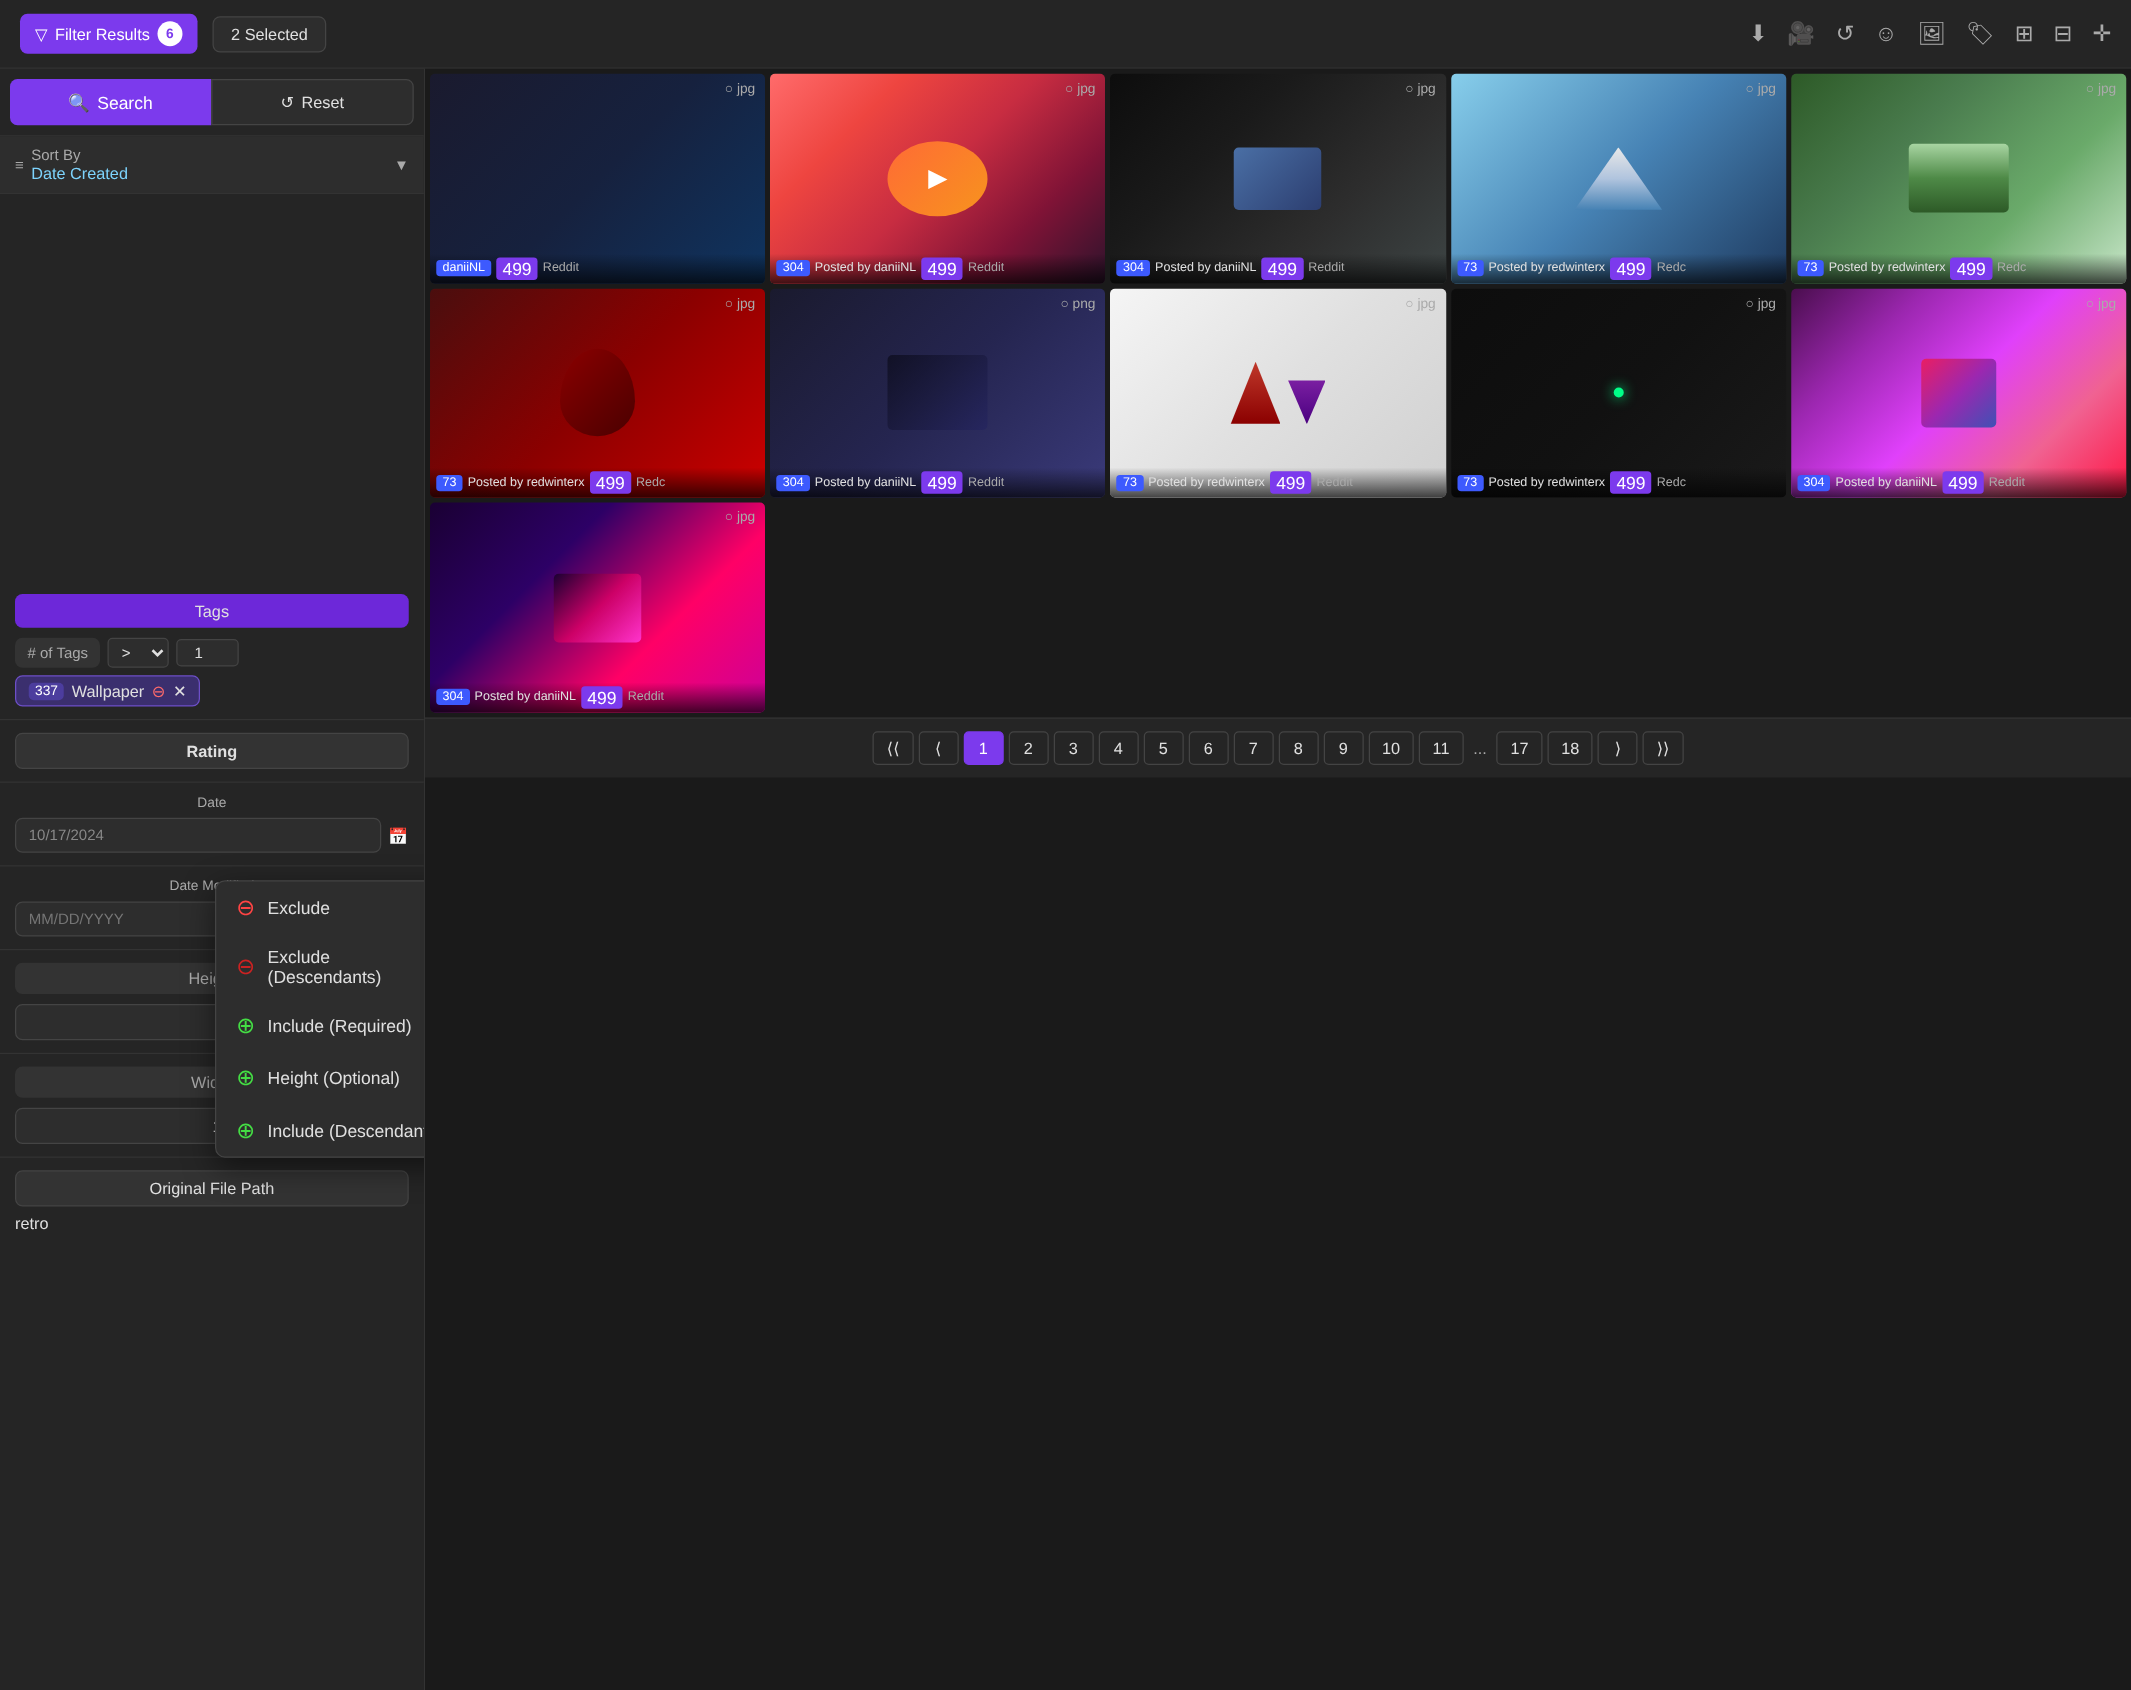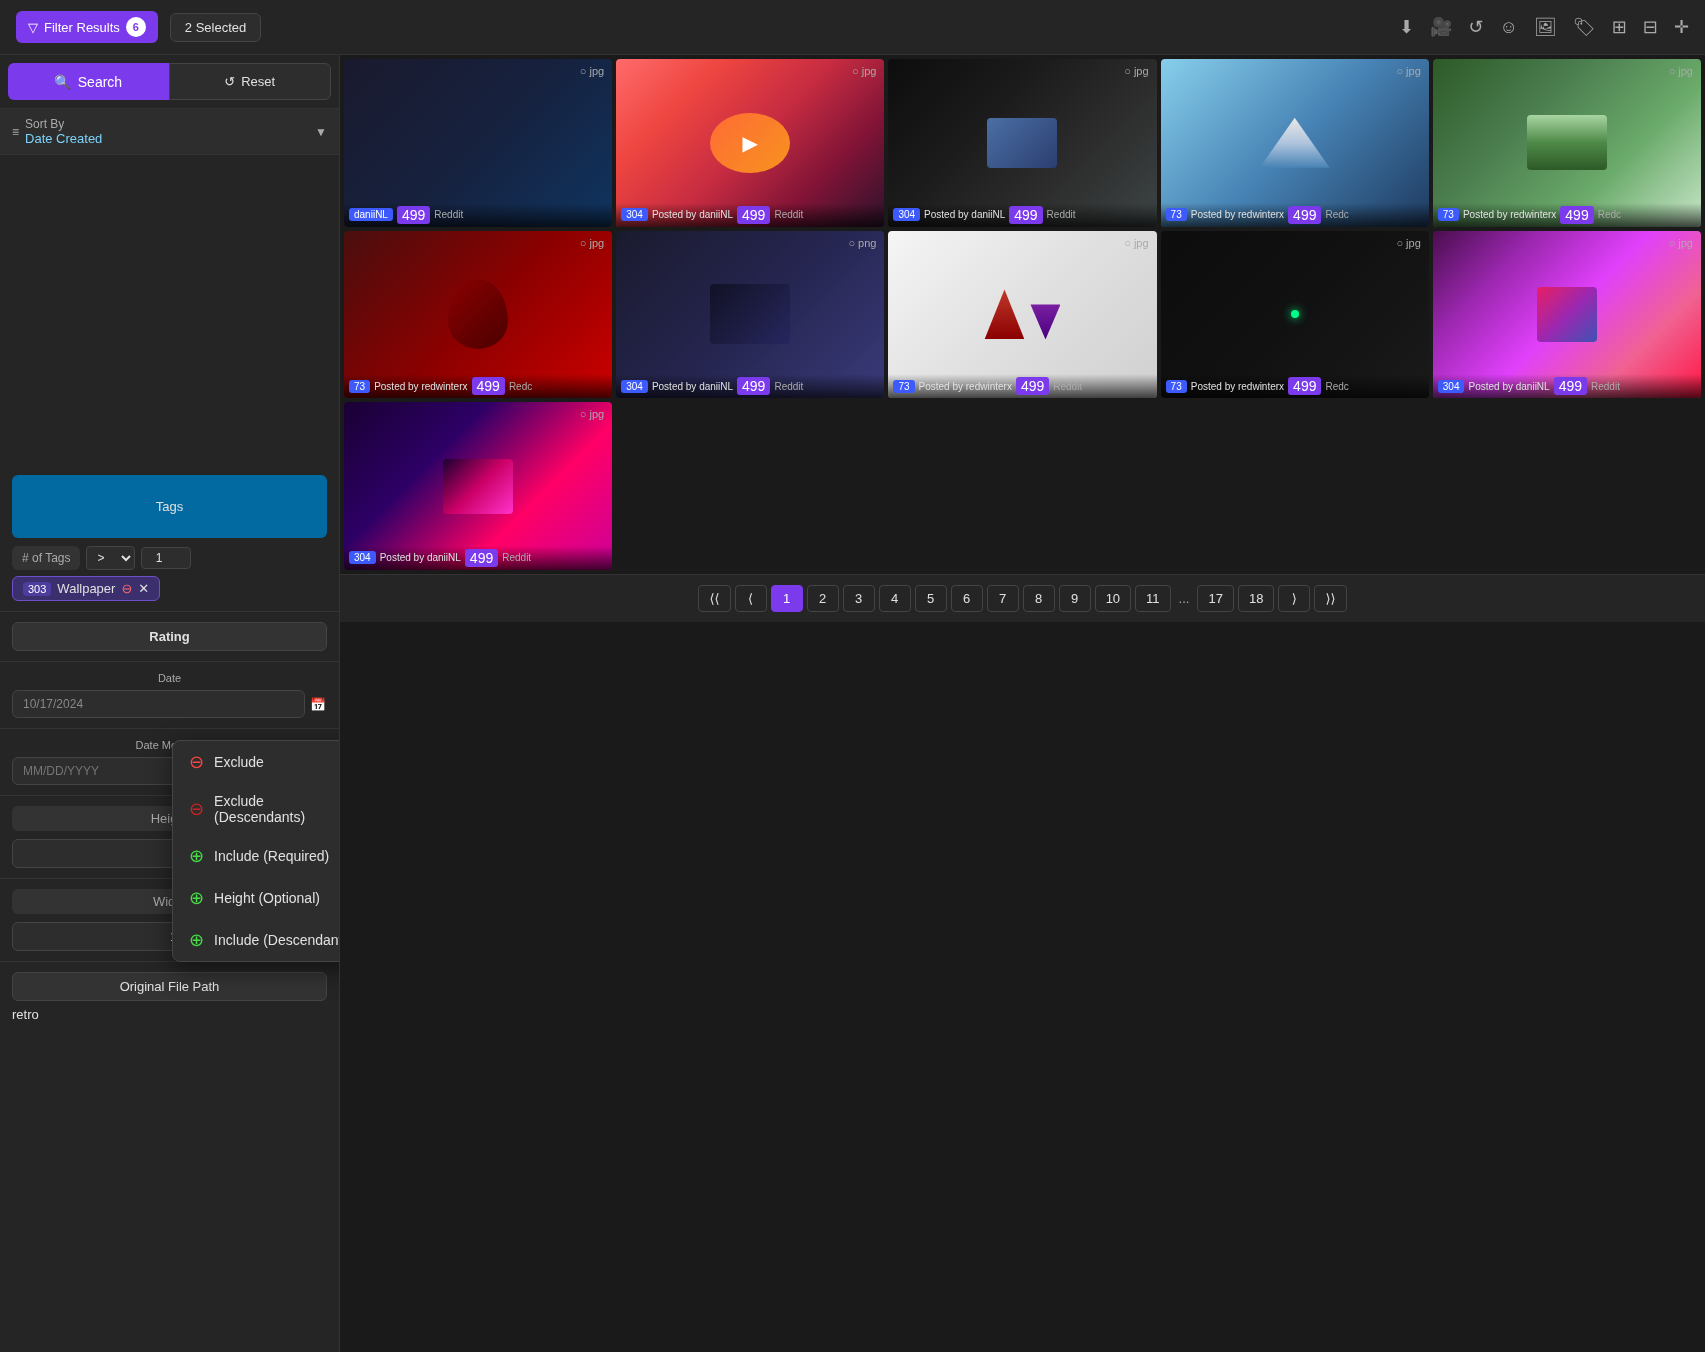--- a/index.html
+++ b/index.html
@@ -98,22 +98,22 @@
     }
     .sort-bar span { font-size: 12px; color: #aaa; }
     .sort-bar .sort-label { color: #7dd3fc; font-size: 13px; }
 
     
     .filter-section {
       padding: 10px 12px;
       border-bottom: 1px solid #333;
     }
     .tags-label {
-      background: #0369a1; border-radius: 6px;
-      padding: 24px 12px; text-align: center;
+      background: #6d28d9; border-radius: 6px;
+      padding: 6px 12px; text-align: center;
       font-size: 13px; margin-bottom: 8px;
     }
 
     .num-tags-row {
       display: flex; align-items: center; gap: 6px;
     }
     .num-tags-label {
       background: #333; border-radius: 6px;
       padding: 5px 10px; font-size: 12px; color: #aaa; flex-shrink: 0;
     }
@@ -362,21 +362,21 @@
           <option>&gt;</option>
           <option>&gt;=</option>
           <option>=</option>
           <option>&lt;</option>
         </select>
         <input type="number" class="num-input" value="1" style="">
       </div>
 
       <div style="position:relative;">
         <div class="tag-chip">
-          <span class="badge">303</span>
+          <span class="badge">337</span>
           <span>Wallpaper</span>
           <span class="remove">⊖</span>
           <span>✕</span>
         </div>
 
         
         <div class="dropdown-menu">
           <div class="dropdown-item">
             <span class="dot-red">⊖</span>
             <span>Exclude</span>

